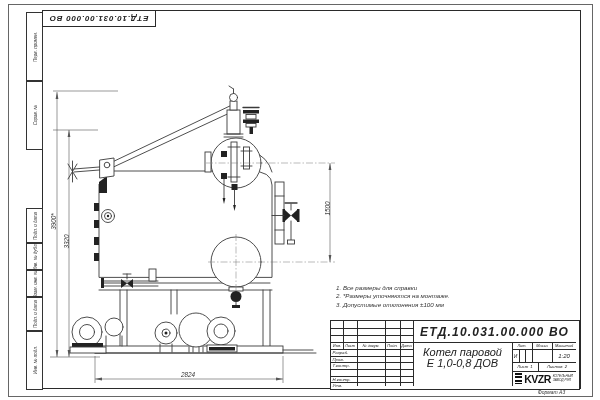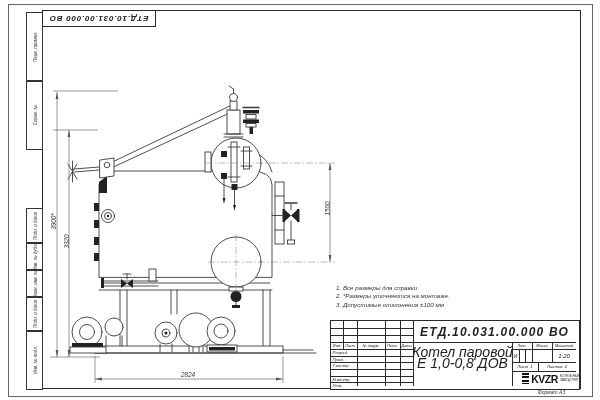--- a/index.html
+++ b/index.html
@@ -19,21 +19,21 @@
   .dim{font-size:6.4px;font-style:italic;color:#333;text-align:center;white-space:nowrap;}
   .dim-v{transform:rotate(-90deg);}
   .notes{left:336px;top:284px;font-size:6.2px;font-style:italic;color:#333;line-height:8.4px;white-space:nowrap;}
   .tb{left:330px;top:320px;width:248px;height:68px;border:1.6px solid #2a2a2a;background:#fff;}
   .vl{position:absolute;width:0;border-left:1px solid #2a2a2a;}
   .hl{position:absolute;height:0;border-top:1px solid #2a2a2a;}
   .cellt{position:absolute;font-size:3.9px;font-style:italic;color:#222;
          display:flex;align-items:center;justify-content:center;white-space:nowrap;}
   .rowlab{justify-content:flex-start;padding-left:1.5px;font-size:4.3px;}
   .docnum{font-size:12px;font-weight:bold;font-style:italic;letter-spacing:1.2px;}
-  .pname{flex-direction:column;font-size:14px;line-height:10.5px;align-items:center;justify-content:flex-start;padding-top:5px;}
+  .pname{flex-direction:column;font-size:11px;line-height:10.5px;align-items:center;justify-content:flex-start;padding-top:5px;}
   .logo-cell{display:flex;align-items:center;justify-content:center;gap:2px;}
   .logo-bars{width:7px;height:11px;background:repeating-linear-gradient(180deg,#111 0 1.8px,transparent 1.8px 3.4px);}
   .logo-word{font-size:10.5px;font-weight:bold;font-style:normal;letter-spacing:-.5px;color:#111;}
   .company{display:flex;flex-direction:column;font-size:3.2px;line-height:3.8px;font-style:italic;text-align:left;}
   .fmt{left:523px;top:389px;width:57px;text-align:center;font-size:5px;font-style:italic;color:#333;}
 </style>
 </head>
 <body>
 
 <div class="page">
@@ -285,21 +285,21 @@
     <div class="cellt" style="left:201px;top:28px;width:20px;height:13px;font-size:5px;"></div>
     <div class="cellt" style="left:221px;top:28px;width:24px;height:13px;font-size:6px;">1:20</div>
     <div class="cellt" style="left:181px;top:41px;width:26px;height:9px;gap:2px;font-size:4.3px;">
       <span>Лист</span>
       <span>1</span>
     </div>
     <div class="cellt" style="left:207px;top:41px;width:38px;height:9px;gap:2px;font-size:4.3px;">
       <span>Листов</span>
       <span>2</span>
     </div>
-    <div class="cellt logo-cell" style="left:181px;top:50px;width:64px;height:15px;padding-left:7px;">
+    <div class="cellt logo-cell" style="left:181px;top:50px;width:64px;height:15px;">
       <span class="logo-bars"></span>
       <span class="logo-word">KVZR</span>
       <span class="company">
         <span>КОТЕЛЬНЫЙ</span>
         <span>ЗАВОД РЭП</span>
       </span>
     </div>
   </div>
 
   <div class="abs fmt">Формат А3</div>

